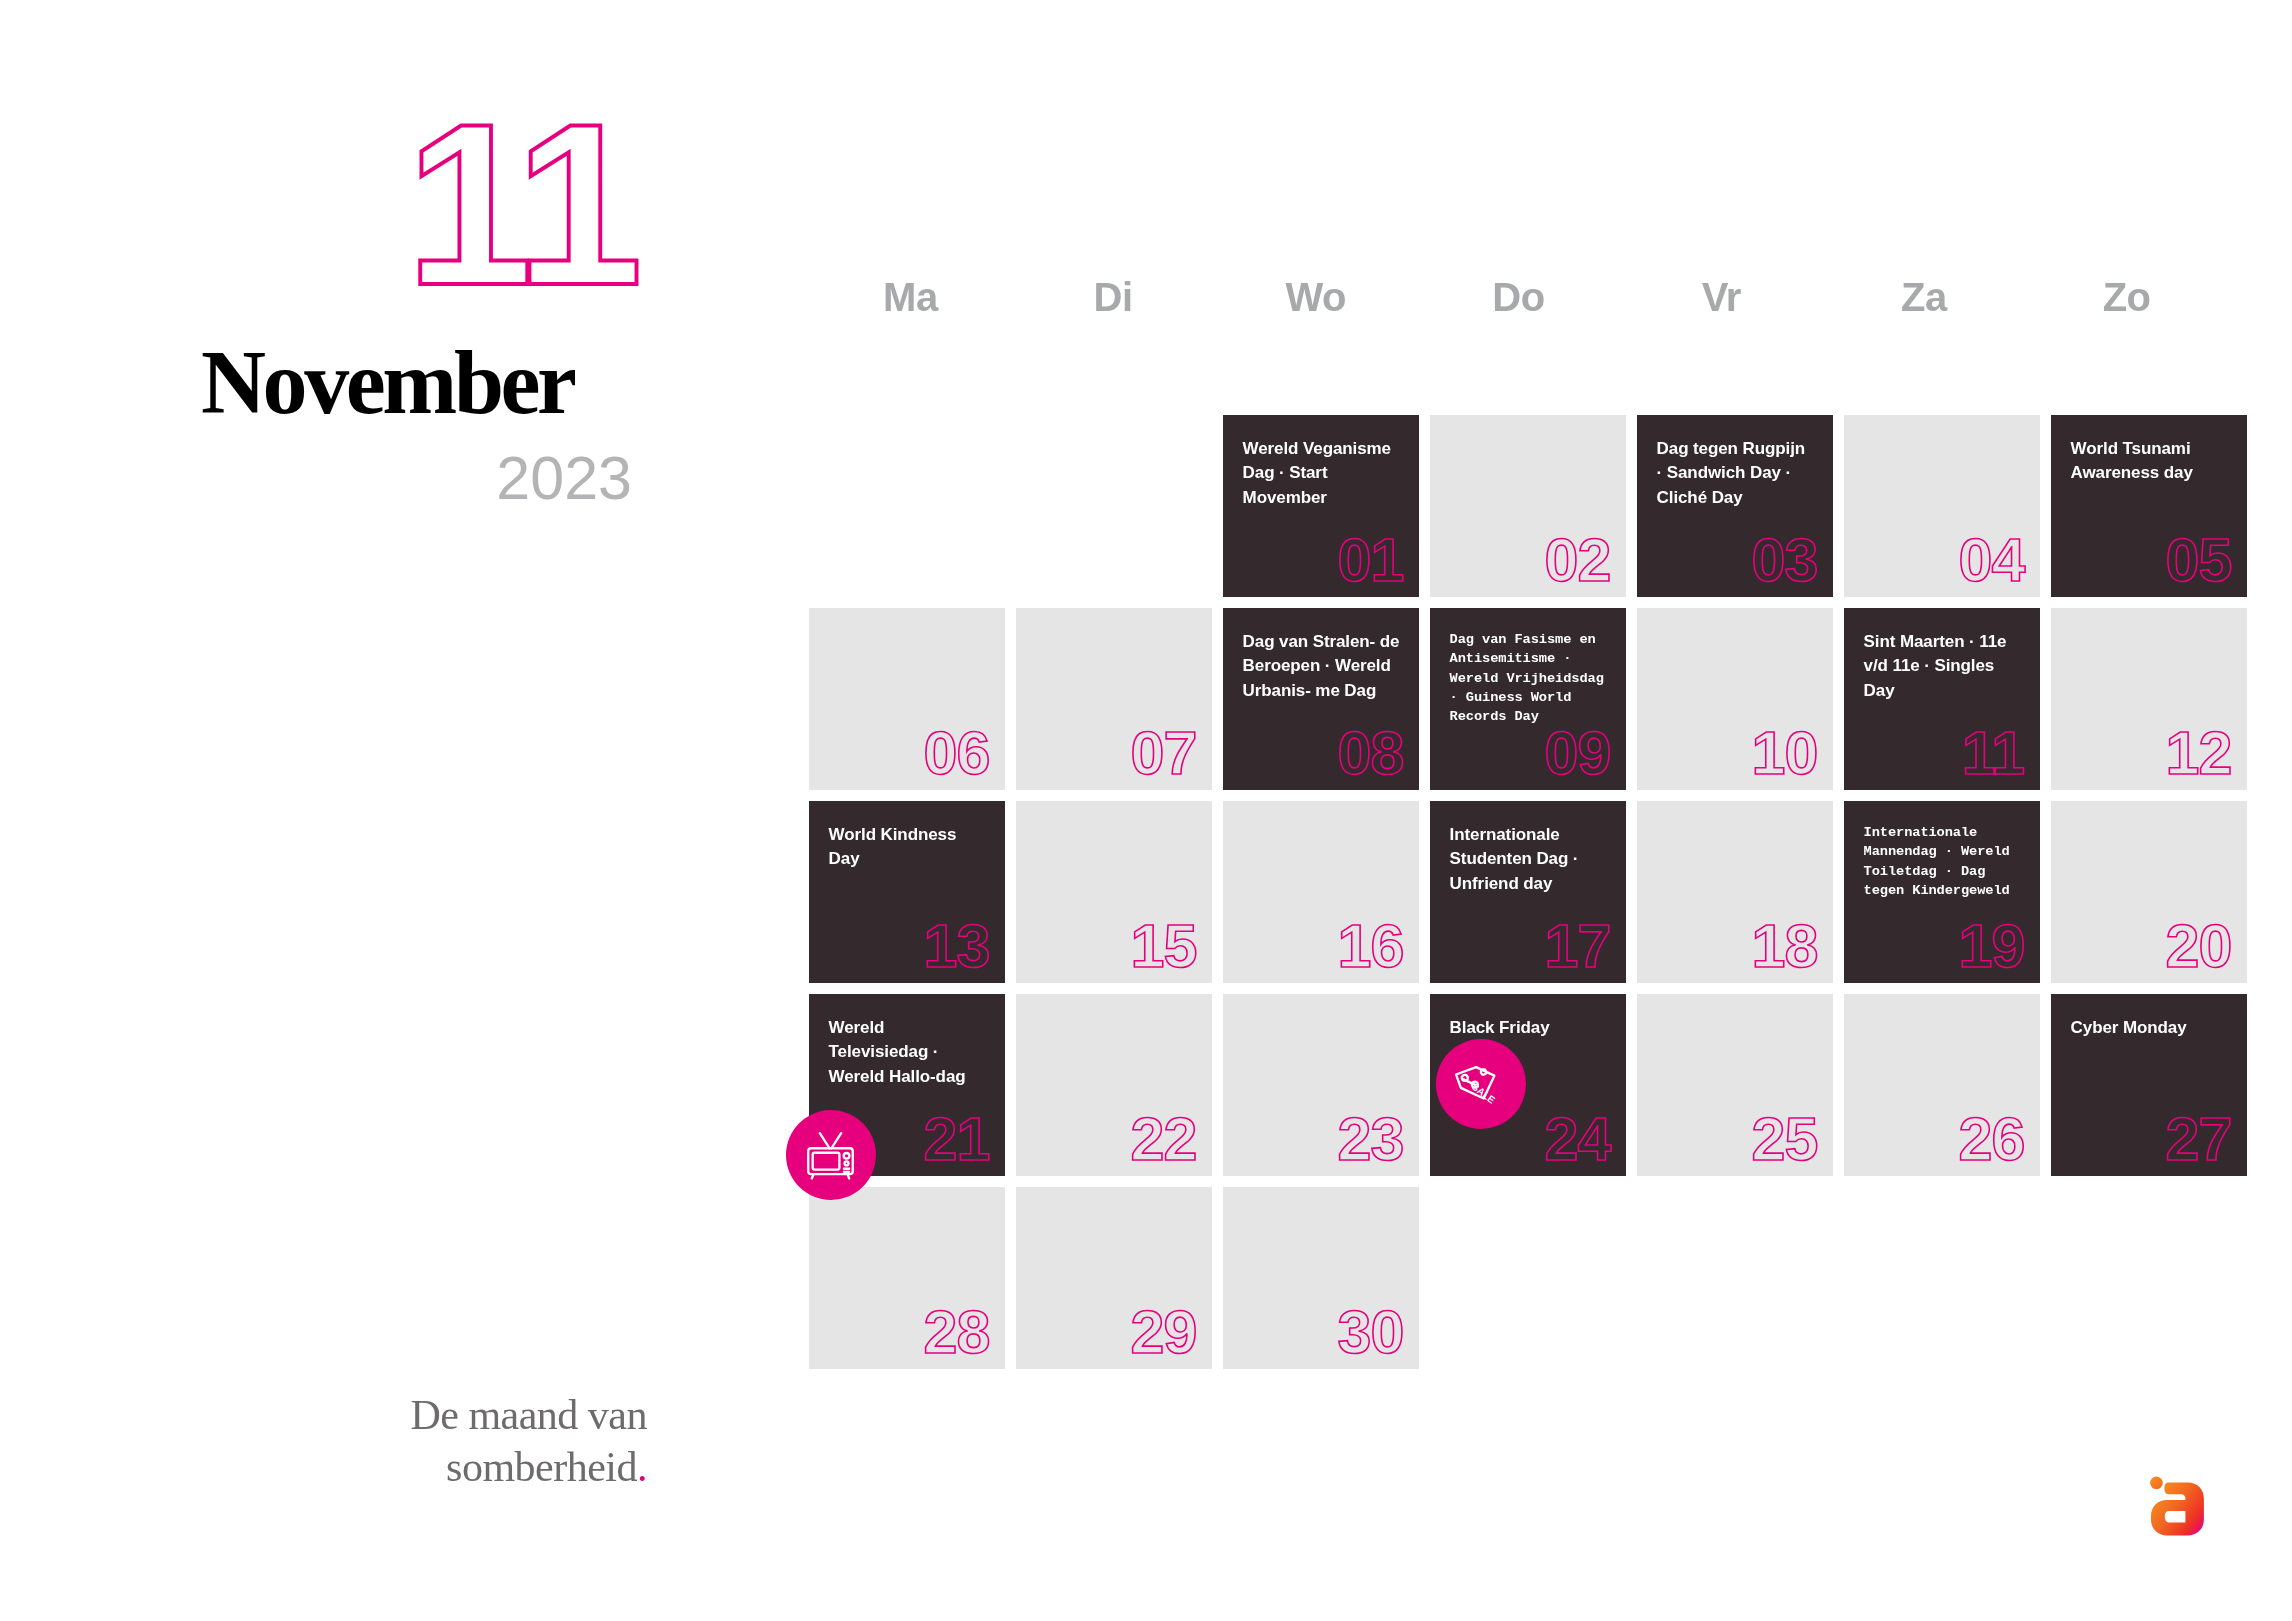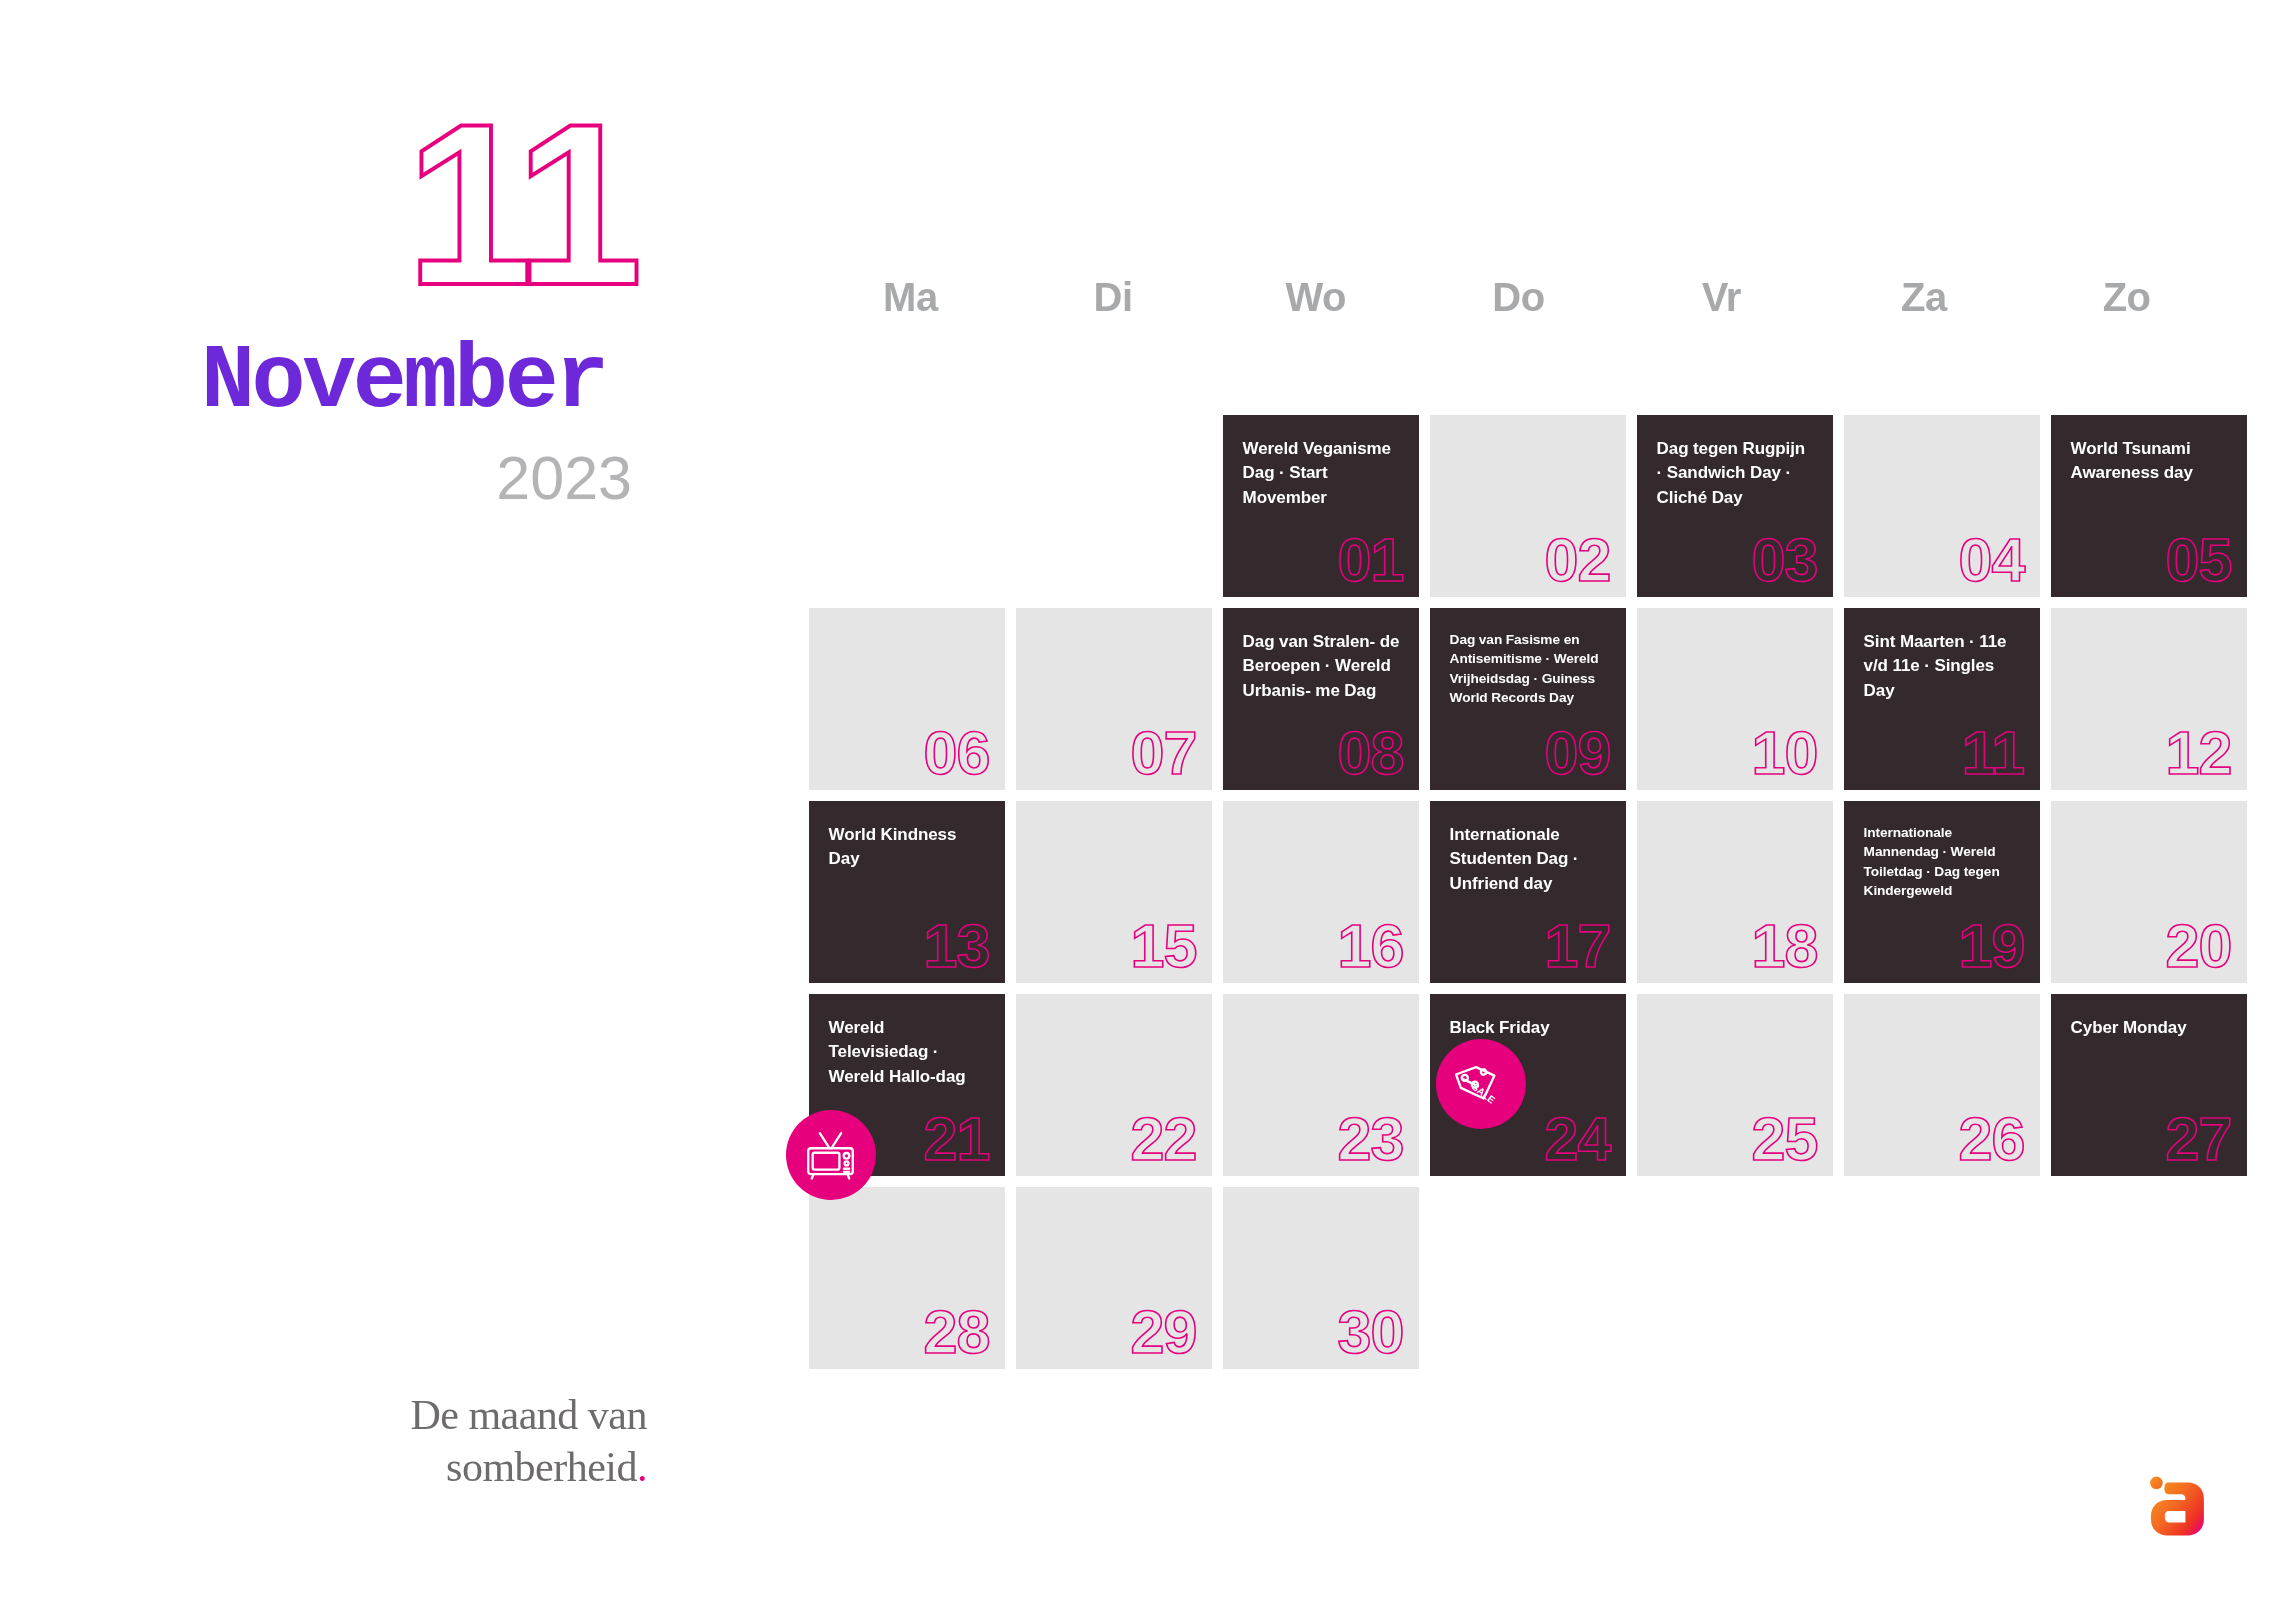--- a/index.html
+++ b/index.html
@@ -18,22 +18,22 @@
     position: absolute; right: 147px; top: 106px;
     font-size: 230px; font-weight: 700; line-height: 0.86;
     letter-spacing: -5.9px;
     color: transparent;
     -webkit-text-stroke: 3.9px #e6007e;
     font-family: "Liberation Sans", sans-serif;
   }
   .month-name {
     position: absolute; left: 201px; top: 331px;
     font-size: 90px; font-weight: 700; letter-spacing: -3.4px;
-    color: #6d28d9;
-    font-family: Liberation Mono, monospace;
+    color: #000000;
+    font-family: Liberation Serif, serif;
   }
   .year {
     position: absolute; left: 201px; top: 443px; width: 431px;
     text-align: right;
     font-size: 61px; font-weight: 400; letter-spacing: 0px;
     color: #b4b4b6;
     font-family: "Liberation Sans", sans-serif;
   }
   .tagline {
     position: absolute; left: 137px; top: 1390px; width: 510px;
@@ -77,21 +77,21 @@
   .cell.empty-slot { background: transparent; }
 
   .cell-label {
     position: relative; z-index: 3;
     color: #ffffff;
     font-size: 17px; font-weight: 700;
     line-height: 1.45;
     letter-spacing: -0.1px;
     word-break: break-word;
   }
-  .cell-label.small { font-size: 13.7px; line-height: 1.42; }
+  .cell-label.small { font-size: 13.7px; line-height: 1.42; font-family: Liberation Mono, monospace; }
 
   .daynum {
     position: absolute; right: 15.7px; bottom: 5.9px;
     font-size: 61px; font-weight: 700; line-height: 1;
     letter-spacing: -1px;
     color: transparent;
     -webkit-text-stroke: 1.6px #e6007e;
     z-index: 2;
   }
 

